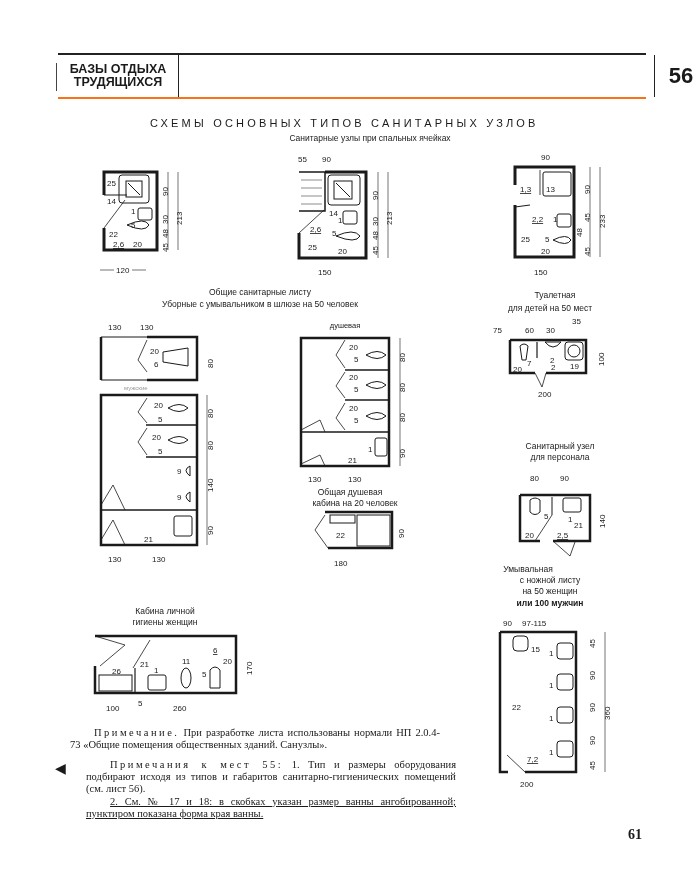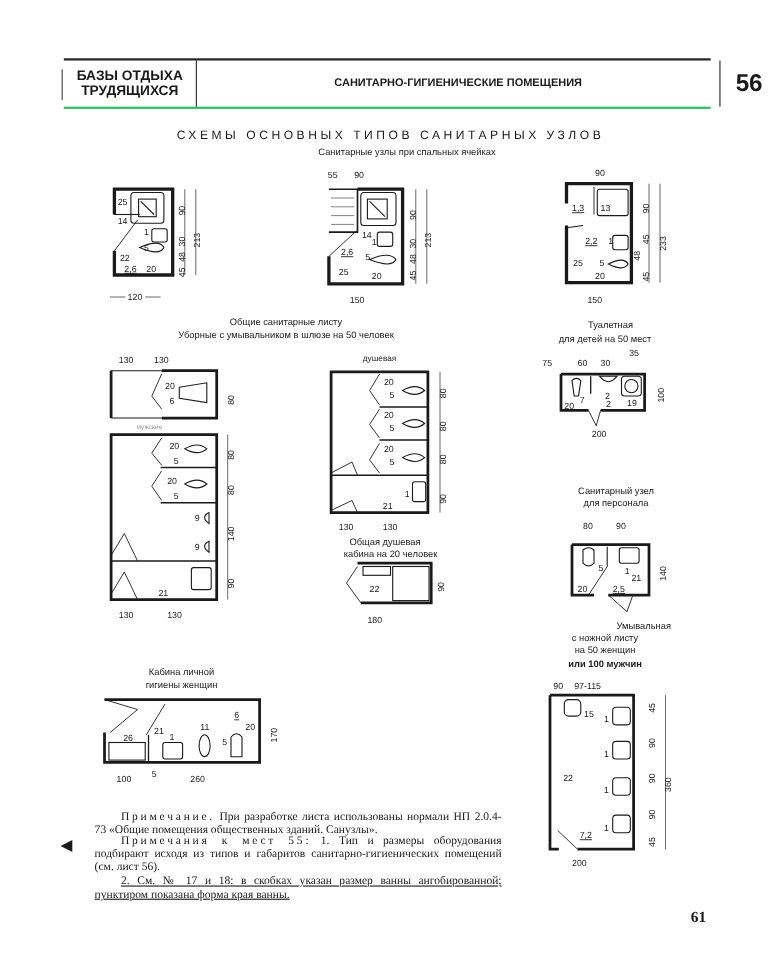--- a/index.html
+++ b/index.html
@@ -1,39 +1,38 @@
 <!DOCTYPE html>
 <html><head>
 <meta charset="utf-8">
 <style>
   html,body{margin:0;padding:0;background:#fff;}
   body{width:700px;height:888px;position:relative;overflow:hidden;font-family:"Liberation Sans",sans-serif;color:#1a1a1a;}
   .abs{position:absolute;}
-  .hdr{left:58px;top:53px;width:588px;height:42px;border-top:2px solid #222;border-bottom:2px solid #22c55e;}
+  .hdr{left:58px;top:53px;width:588px;height:42px;border-top:2px solid #222;border-bottom:2px solid #f97316;}
   .hdr .c1{position:absolute;left:0;top:0;width:121px;height:42px;border-right:1.5px solid #222;text-align:center;font-weight:bold;font-size:12.5px;line-height:13px;padding-top:8px;box-sizing:border-box;}
   .hdr .c2{position:absolute;left:121px;top:0;width:475px;height:42px;text-align:center;font-weight:bold;font-size:10px;line-height:42px;}
   .hdr .c3{position:absolute;left:596px;top:0;width:52px;height:42px;border-left:1.5px solid #222;font-weight:bold;font-size:22px;line-height:42px;text-align:center;}
   .hdr .lb{position:absolute;left:-2px;top:8px;width:1px;height:28px;background:#444;}
-  .title{left:150px;top:117px;width:410px;text-align:center;font-size:11px;letter-spacing:3.2px;}
+  .title{left:150px;top:117px;width:410px;font-size:11px;letter-spacing:3.2px;}
   .sub{font-size:8.5px;text-align:center;}
   .lbl{font-size:8.5px;text-align:center;line-height:11px;}
   .note{font-family:"Liberation Serif",serif;font-size:10.5px;line-height:12px;}
   .sp{letter-spacing:2.5px;}
   svg text{font-family:"Liberation Sans",sans-serif;}
 </style>
 </head>
 <body>
 
 <div class="abs hdr">
   <div class="lb"></div>
   <div class="c1">
     <div>БАЗЫ ОТДЫХА</div>
     <div>ТРУДЯЩИХСЯ</div>
   </div>
-  <div class="c2">САНИТАРНО-ГИГИЕНИЧЕСКИЕ ПОМЕЩЕНИЯ</div>
   <div class="c3">56</div>
 </div>
 
 <div class="abs title">СХЕМЫ ОСНОВНЫХ ТИПОВ САНИТАРНЫХ УЗЛОВ</div>
 <div class="abs sub" style="left:250px;top:133px;width:240px;">Санитарные узлы при спальных ячейках</div>
 
 <svg class="abs" style="left:0;top:0" width="700" height="888" stroke="#1a1a1a" fill="none" font-size="9">
 
   <g>
     <path d="M104,195 V172 H157 V250 H104 V228" stroke-width="3"></path>
@@ -317,29 +316,29 @@
 
 <div class="abs lbl" style="left:290px;top:487px;width:120px;">Общая душевая</div>
 <div class="abs lbl" style="left:290px;top:498px;width:130px;">кабина на 20 человек</div>
 
 <div class="abs lbl" style="left:500px;top:290px;width:110px;text-align:center;">Туалетная</div>
 <div class="abs lbl" style="left:480px;top:303px;width:140px;">для детей на 50 мест</div>
 
 <div class="abs lbl" style="left:500px;top:441px;width:120px;">Санитарный узел</div>
 <div class="abs lbl" style="left:500px;top:452px;width:120px;">для персонала</div>
 
-<div class="abs lbl" style="left:490px;top:564px;width:120px;text-align:right;">Умывальная</div>
+<div class="abs lbl" style="left:468px;top:564px;width:120px;">Умывальная</div>
 <div class="abs lbl" style="left:490px;top:575px;width:120px;">с ножной листу</div>
 <div class="abs lbl" style="left:490px;top:586px;width:120px;">на 50 женщин</div>
 <div class="abs lbl" style="left:490px;top:598px;width:120px;font-weight:bold;">или 100 мужчин</div>
 
 <div class="abs lbl" style="left:110px;top:606px;width:110px;">Кабина личной</div>
 <div class="abs lbl" style="left:110px;top:617px;width:110px;">гигиены женщин</div>
 
-<div class="abs note" style="left:86px;top:727px;width:370px;text-indent:24px;text-align:justify;margin-top:10px;">
+<div class="abs note" style="left:70px;top:727px;width:370px;text-indent:24px;text-align:justify;">
   <span class="sp">Примечание.</span>
   <span>При разработке листа использованы нормали НП 2.0.4-73 «Общие помещения общественных зданий. Санузлы».</span>
 </div>
 <div class="abs" style="left:55px;top:760px;font-size:14px;">◀</div>
 <div class="abs note" style="left:86px;top:759px;width:370px;text-indent:24px;text-align:justify;">
   <span class="sp">Примечания к мест 55:</span>
   <span>1. Тип и размеры оборудования подбирают исходя из типов и габаритов санитарно-гигиенических помещений (см. лист 56).</span>
 </div>
 <div class="abs note" style="left:86px;top:796px;width:370px;text-indent:24px;text-align:justify;text-decoration:underline;">2. См. № 17 и 18: в скобках указан размер ванны ангобированной; пунктиром показана форма края ванны.</div>
 

